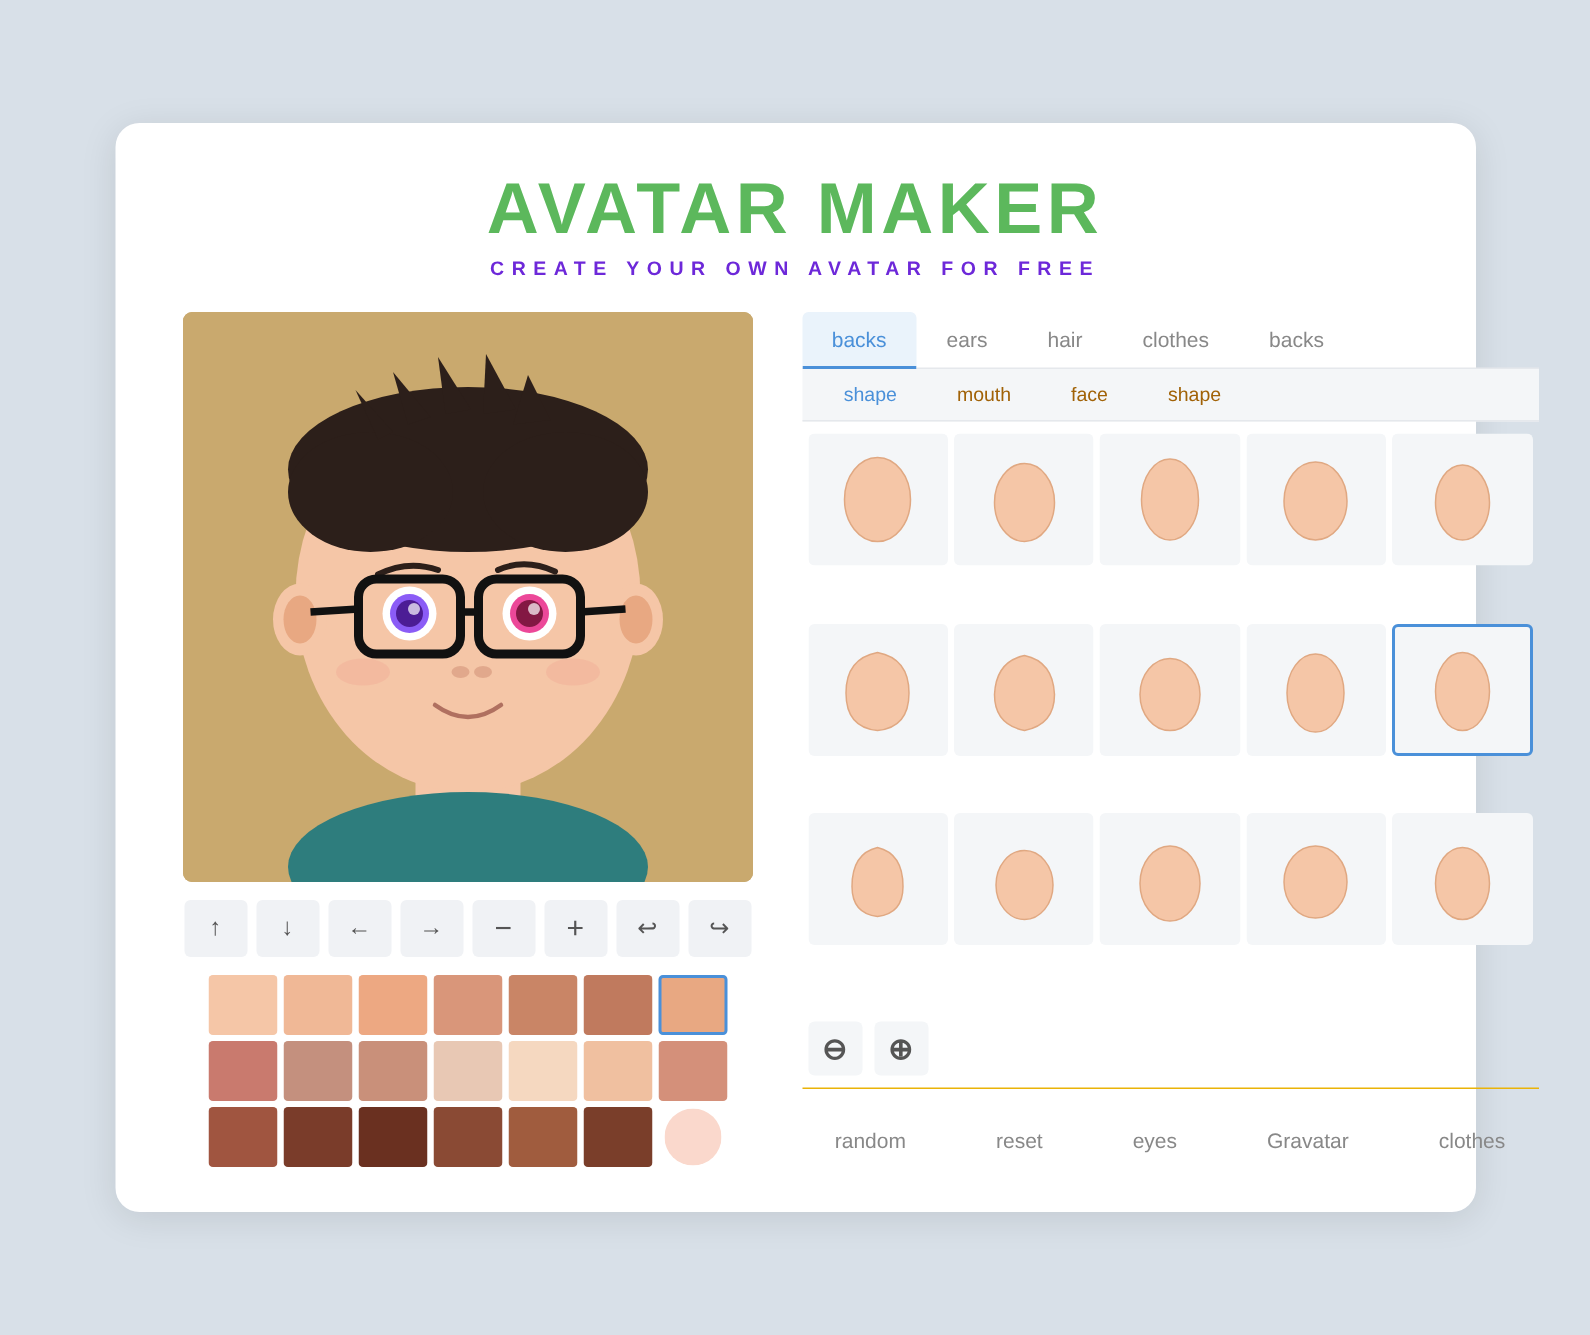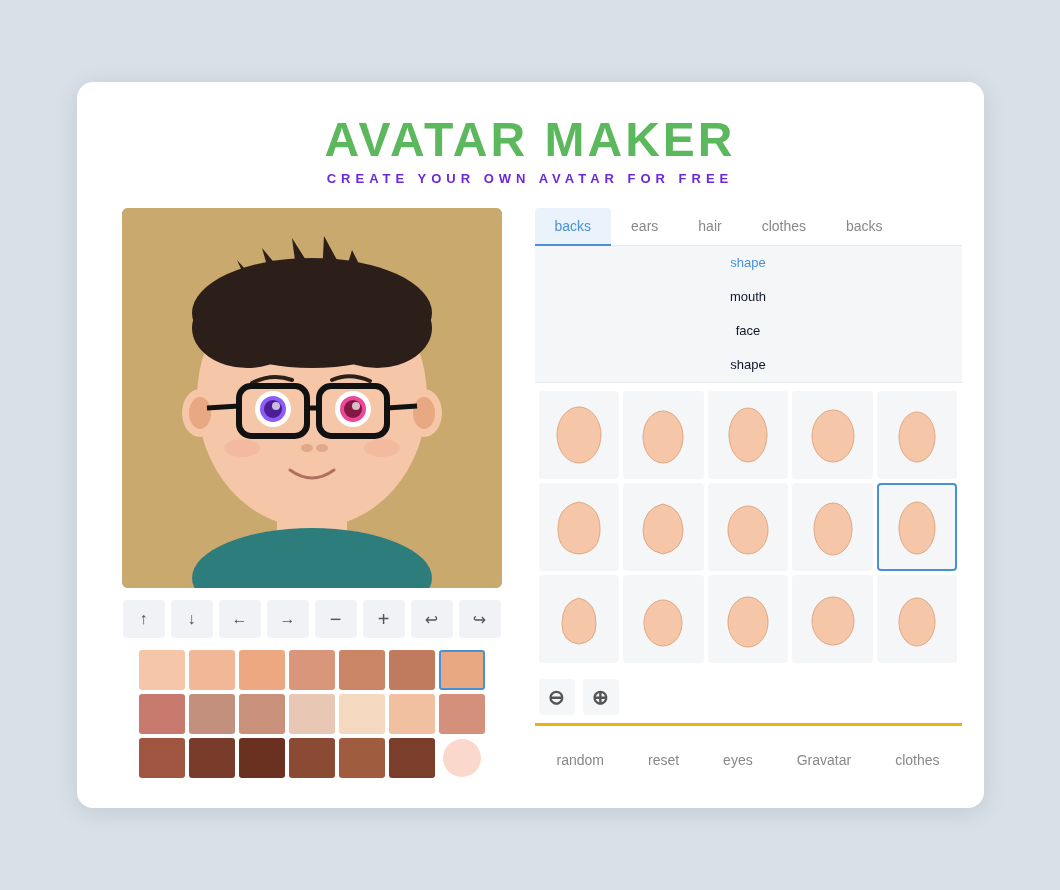--- a/index.html
+++ b/index.html
@@ -130,27 +130,26 @@
       color: #4a90d9;
       border-bottom: 2px solid #4a90d9;
       background: #eaf3fb;
       border-radius: 4px 4px 0 0;
     }
     .sub-tabs {
       display: flex;
       background: #f4f6f8;
       border-bottom: 1px solid #e5e8ec;
       padding: 0 8px;
-      flex-direction: column;
     }
     .sub-tab {
       padding: 9px 20px;
       cursor: pointer;
       font-size: 13px;
-      color: #0f172a;
+      color: #a16207;
       border: none;
       background: none;
       border-bottom: 2px solid transparent;
       margin-bottom: -1px;
       transition: color 0.15s;
     }
     .sub-tab.active {
       color: #4a90d9;
     }
     .shapes-grid {
@@ -190,22 +189,22 @@
       border-radius: 4px;
       cursor: pointer;
       font-size: 16px;
       color: #555;
       display: flex;
       align-items: center;
       justify-content: center;
     }
     .bottom-actions {
       display: flex;
-      gap: 0;
-      border-top: 3px solid #eab308;
+      gap: 16px;
+      border-top: 1px solid #eab308;
       padding-top: 16px;
       margin-top: auto;
       justify-content: flex-end;
     }
     .action-btn {
       padding: 10px 22px;
       border: none;
       background: none;
       cursor: pointer;
       font-size: 14px;

